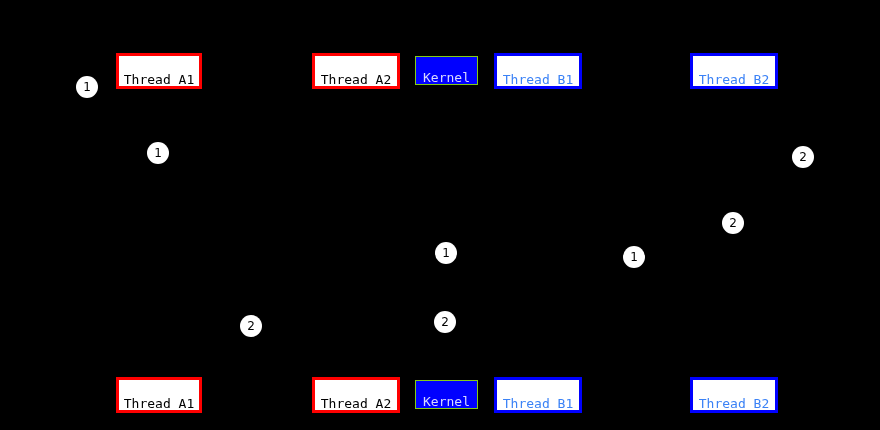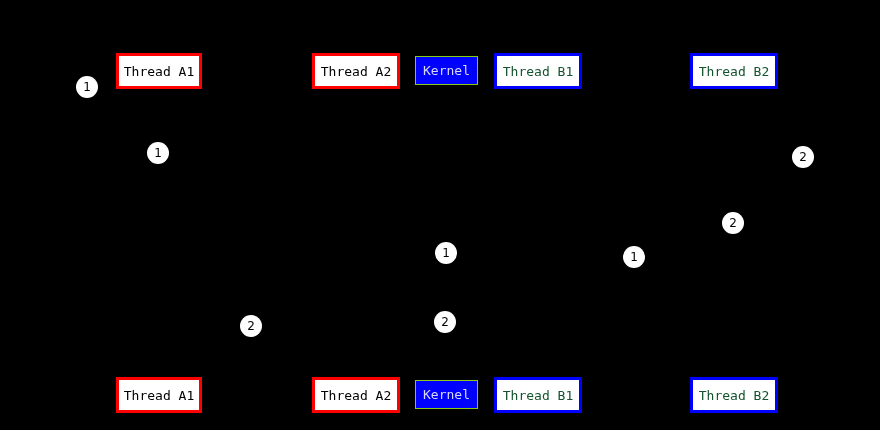--- a/index.html
+++ b/index.html
@@ -15,21 +15,21 @@
     background: #000000;
     overflow: hidden;
     font-family: "DejaVu Sans Mono", "Liberation Mono", monospace;
   }
 
   
   .participant {
     position: absolute;
     box-sizing: border-box;
     display: flex;
-    align-items: center;
+    align-items: flex-end;
     justify-content: center;
     white-space: nowrap;
     line-height: 1;
     letter-spacing: 0px;
   }
   .participant .plabel {
     display: block;
     font-family: "DejaVu Sans Mono", "Liberation Mono", monospace;
     font-size: 13px;
   }
@@ -37,21 +37,21 @@
   
   .p-red {
     background: #FFFFFF;
     border: 3px solid #FF0000;
     color: #000000;
   }
   
   .p-blue {
     background: #FFFFFF;
     border: 3px solid #0000FF;
-    color: #14532d;
+    color: #3b82f6;
   }
   
   .p-solid-blue {
     background: #0000FF;
     border: 1px solid #84cc16;
     color: #D9D9FF;
   }
 
   
   .lifeline {

